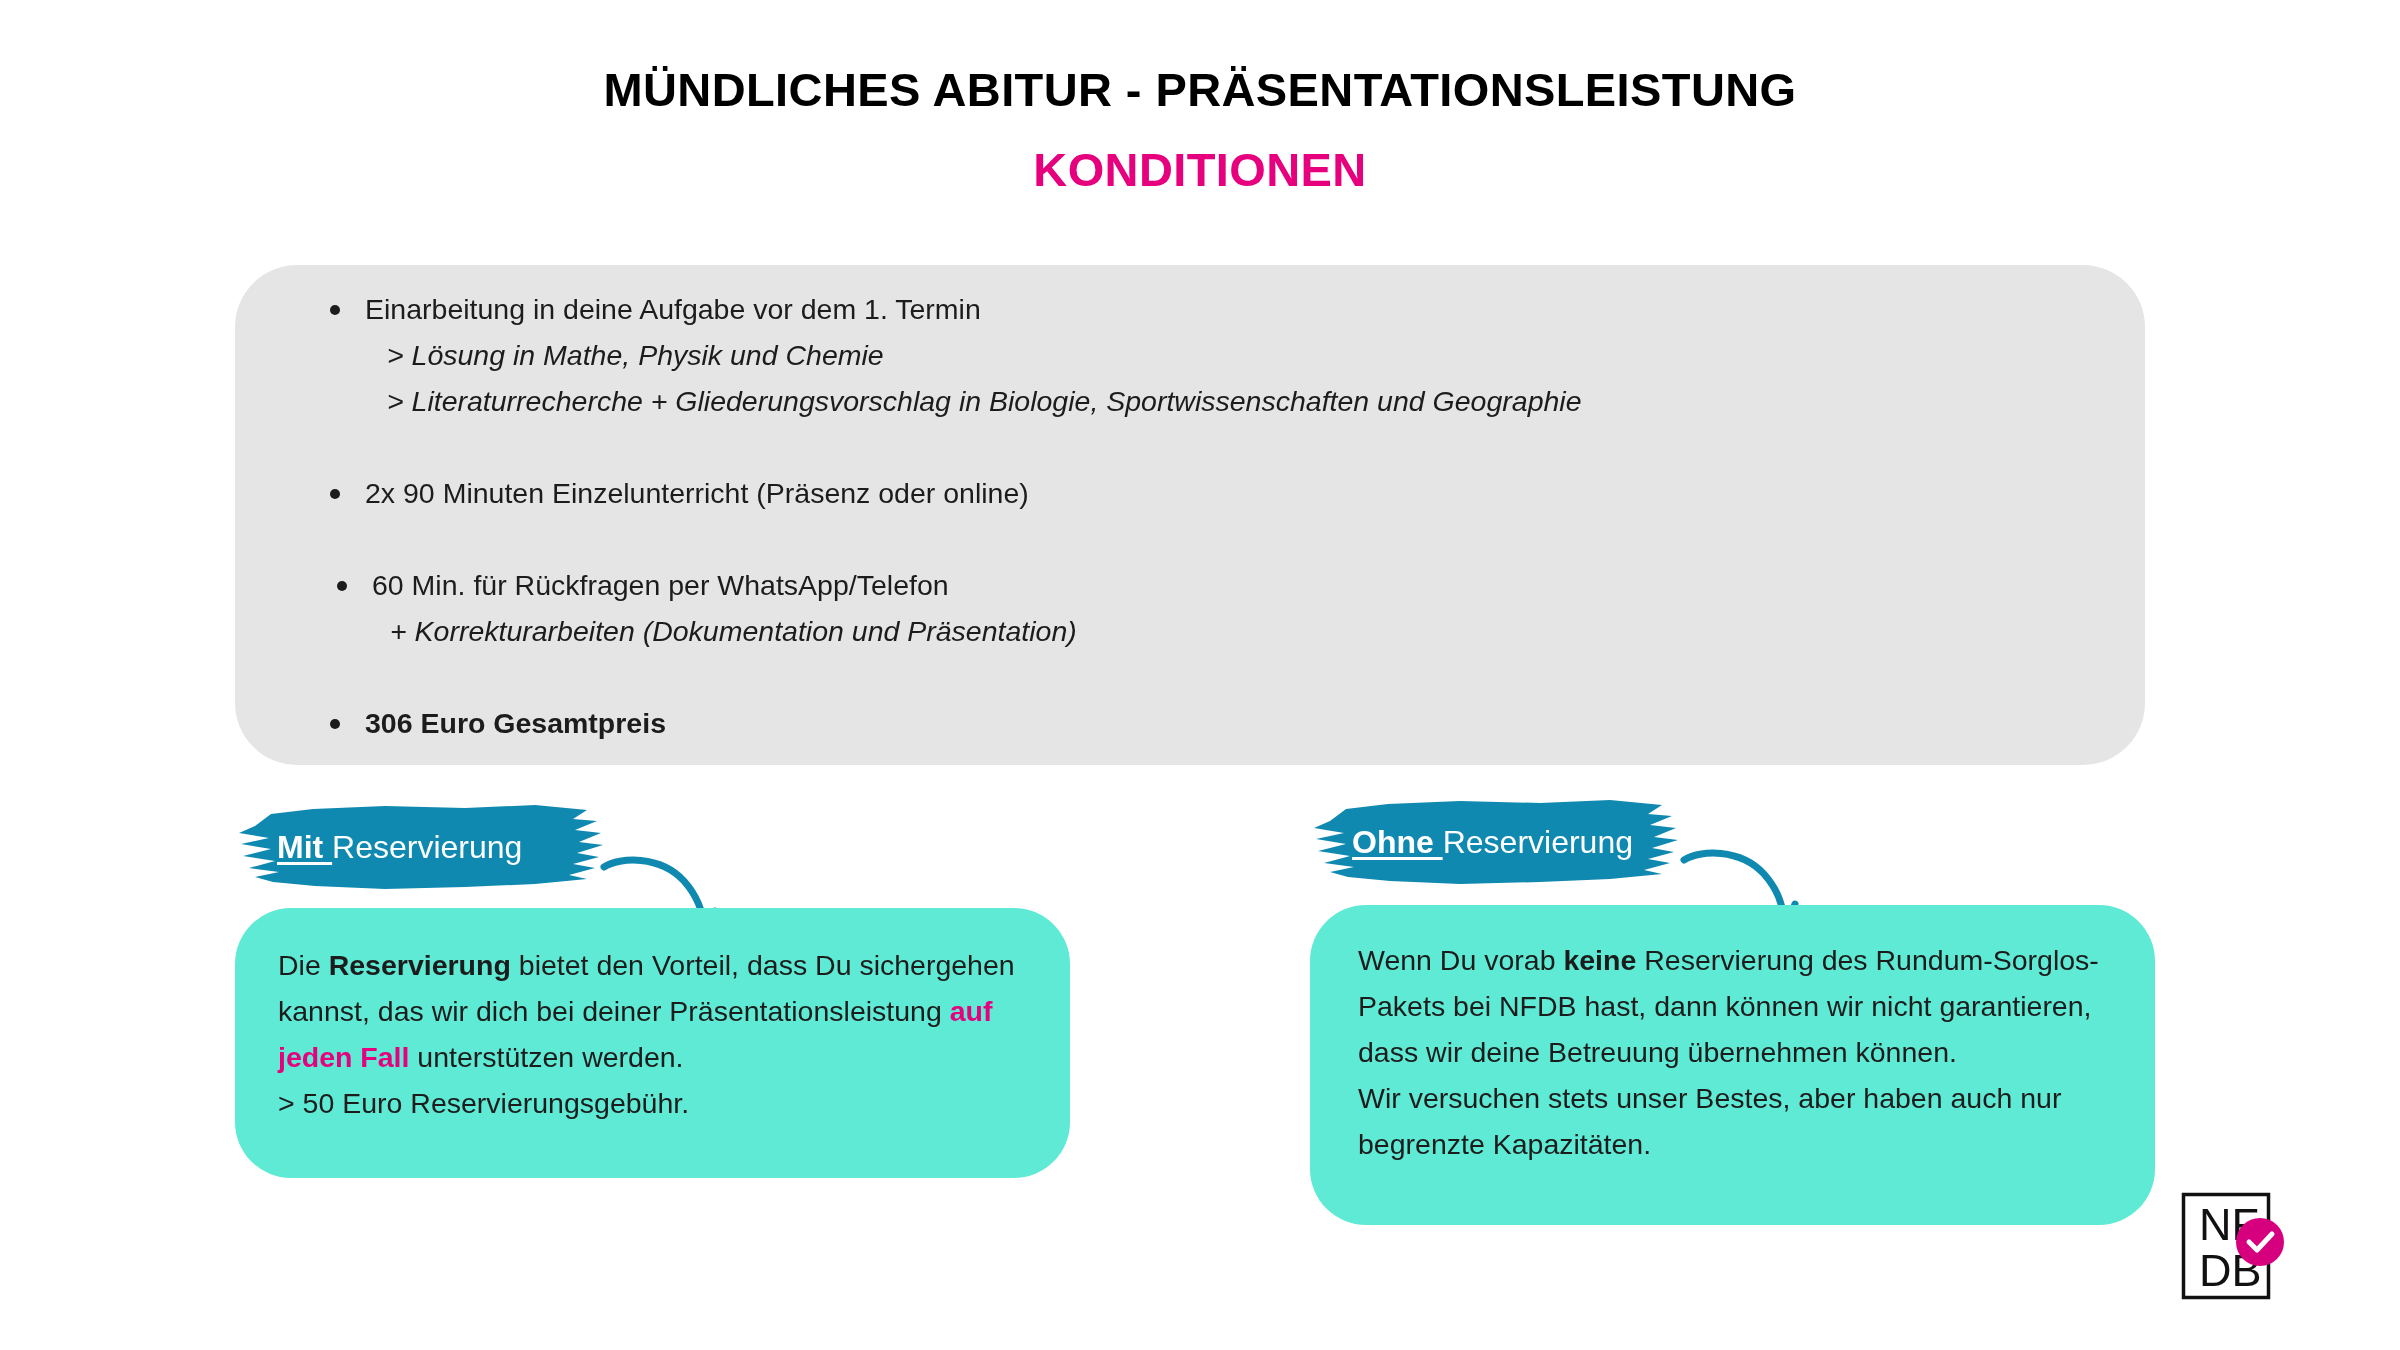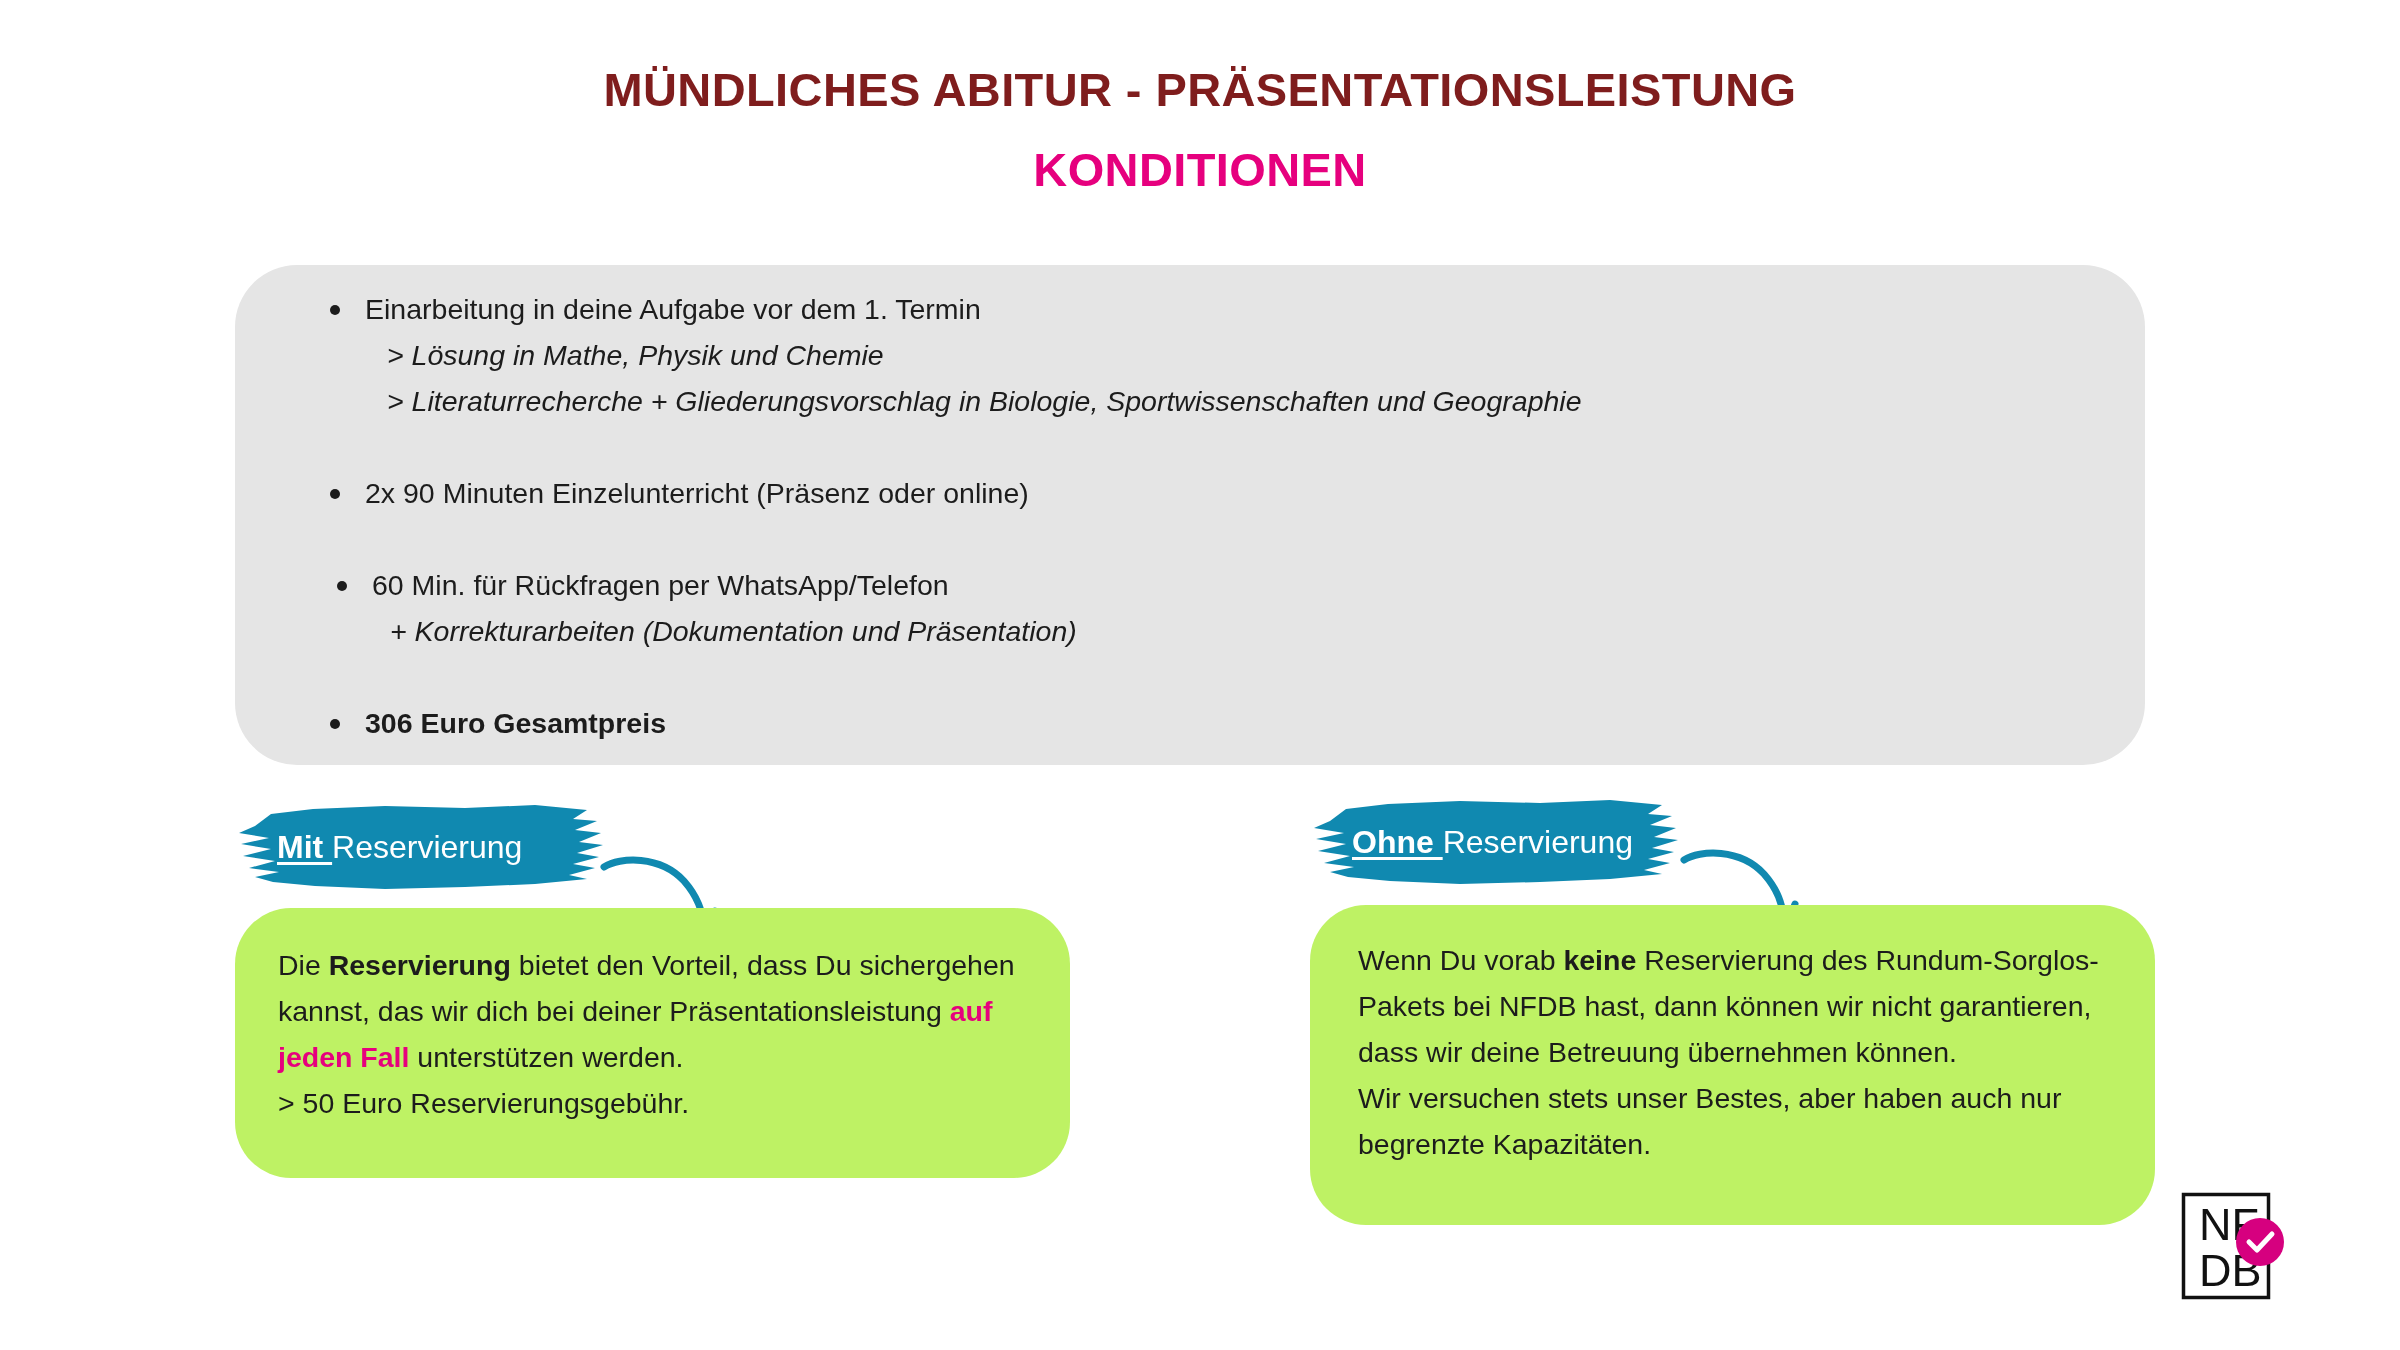--- a/index.html
+++ b/index.html
@@ -23,21 +23,21 @@
   
   .title-main {
     position: absolute;
     left: 0;
     top: 62px;
     width: 2400px;
     text-align: center;
     font-size: 47px;
     font-weight: bold;
     letter-spacing: 0.4px;
-    color: #7f1d1d;
+    color: #000000;
     white-space: nowrap;
   }
   .title-sub {
     position: absolute;
     left: 0;
     top: 142px;
     width: 2400px;
     text-align: center;
     font-size: 47px;
     font-weight: bold;
@@ -137,21 +137,21 @@
     position: absolute;
     display: block;
     overflow: visible;
   }
   .arrow-left  { left: 598px;  top: 845px; }
   .arrow-right { left: 1678px; top: 838px; }
 
   
   .card {
     position: absolute;
-    background: #bef264;
+    background: #5eead4;
     border-radius: 56px;
   }
   .card-left {
     left: 235px;
     top: 908px;
     width: 835px;
     height: 270px;
   }
   .card-right {
     left: 1310px;

